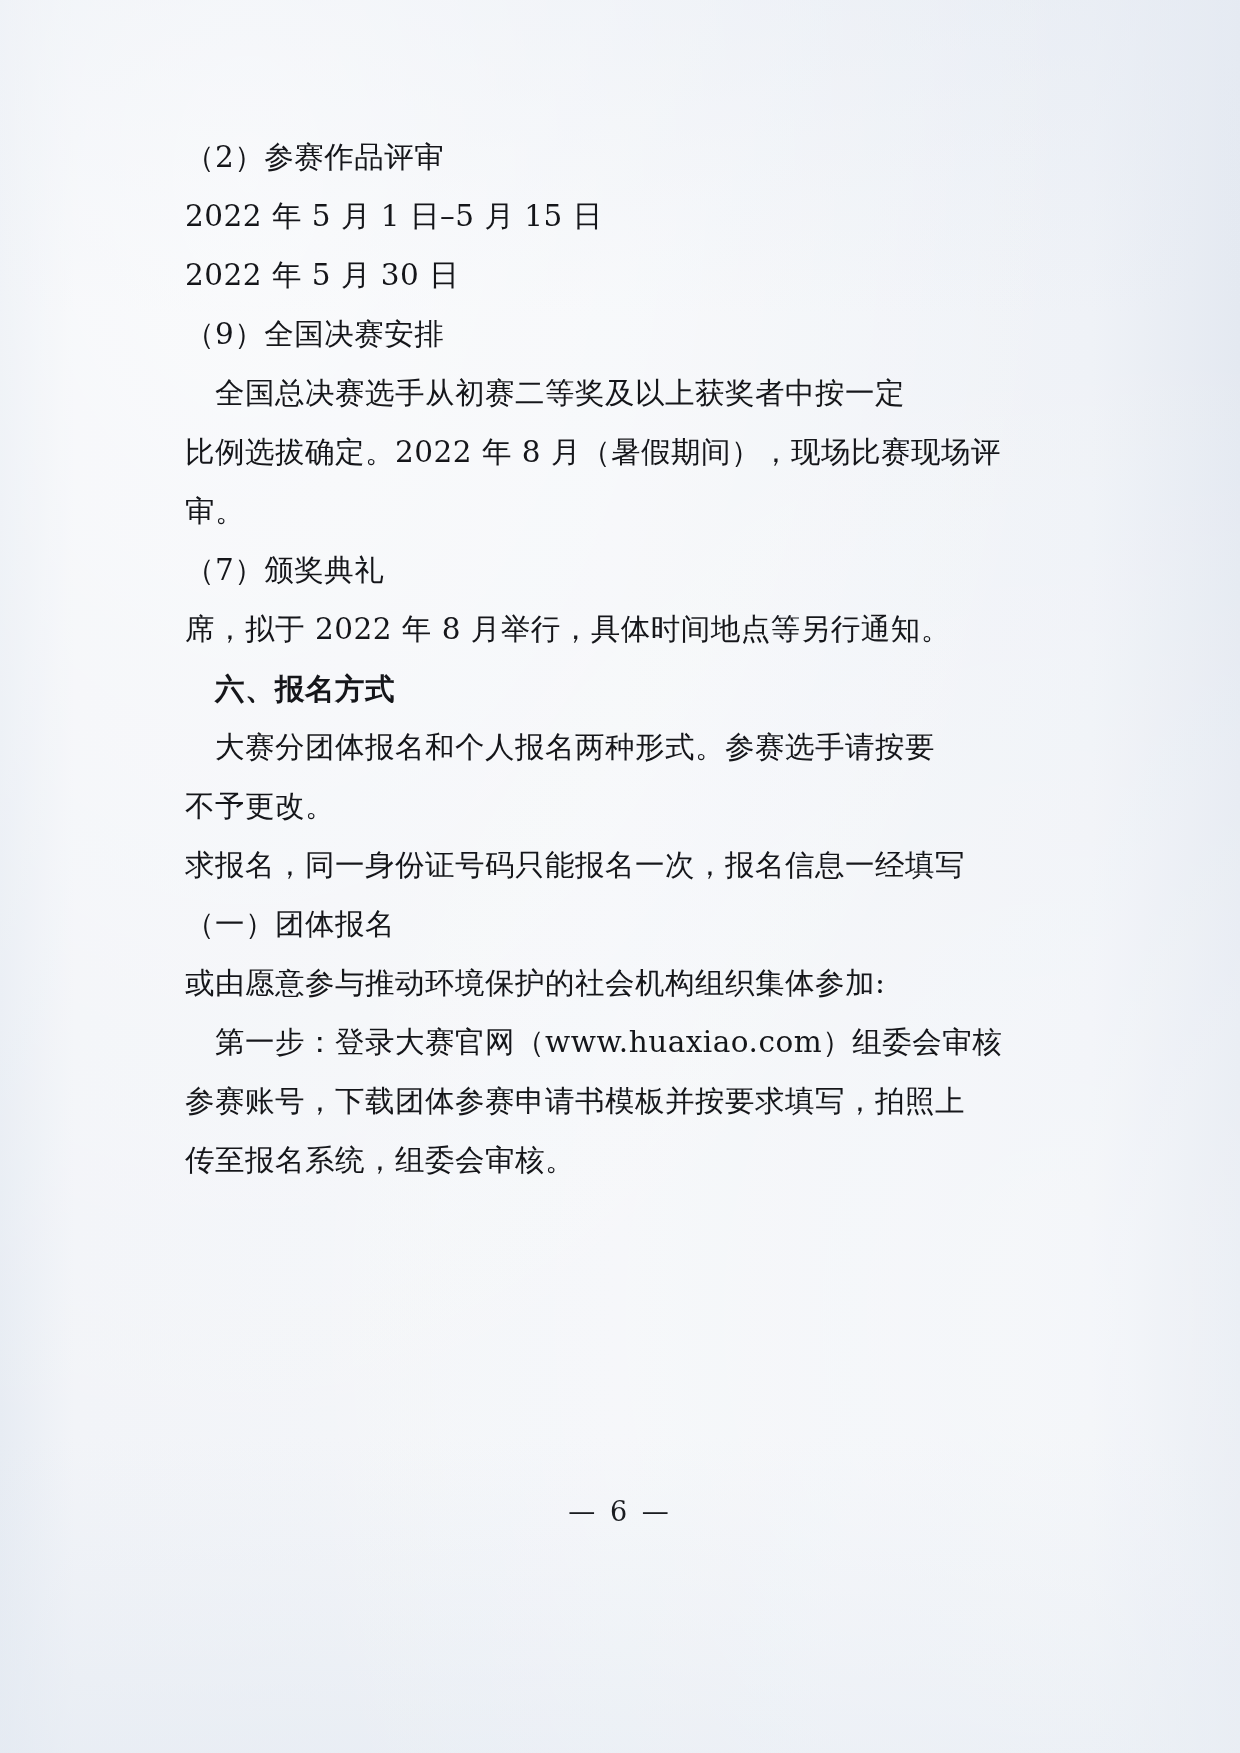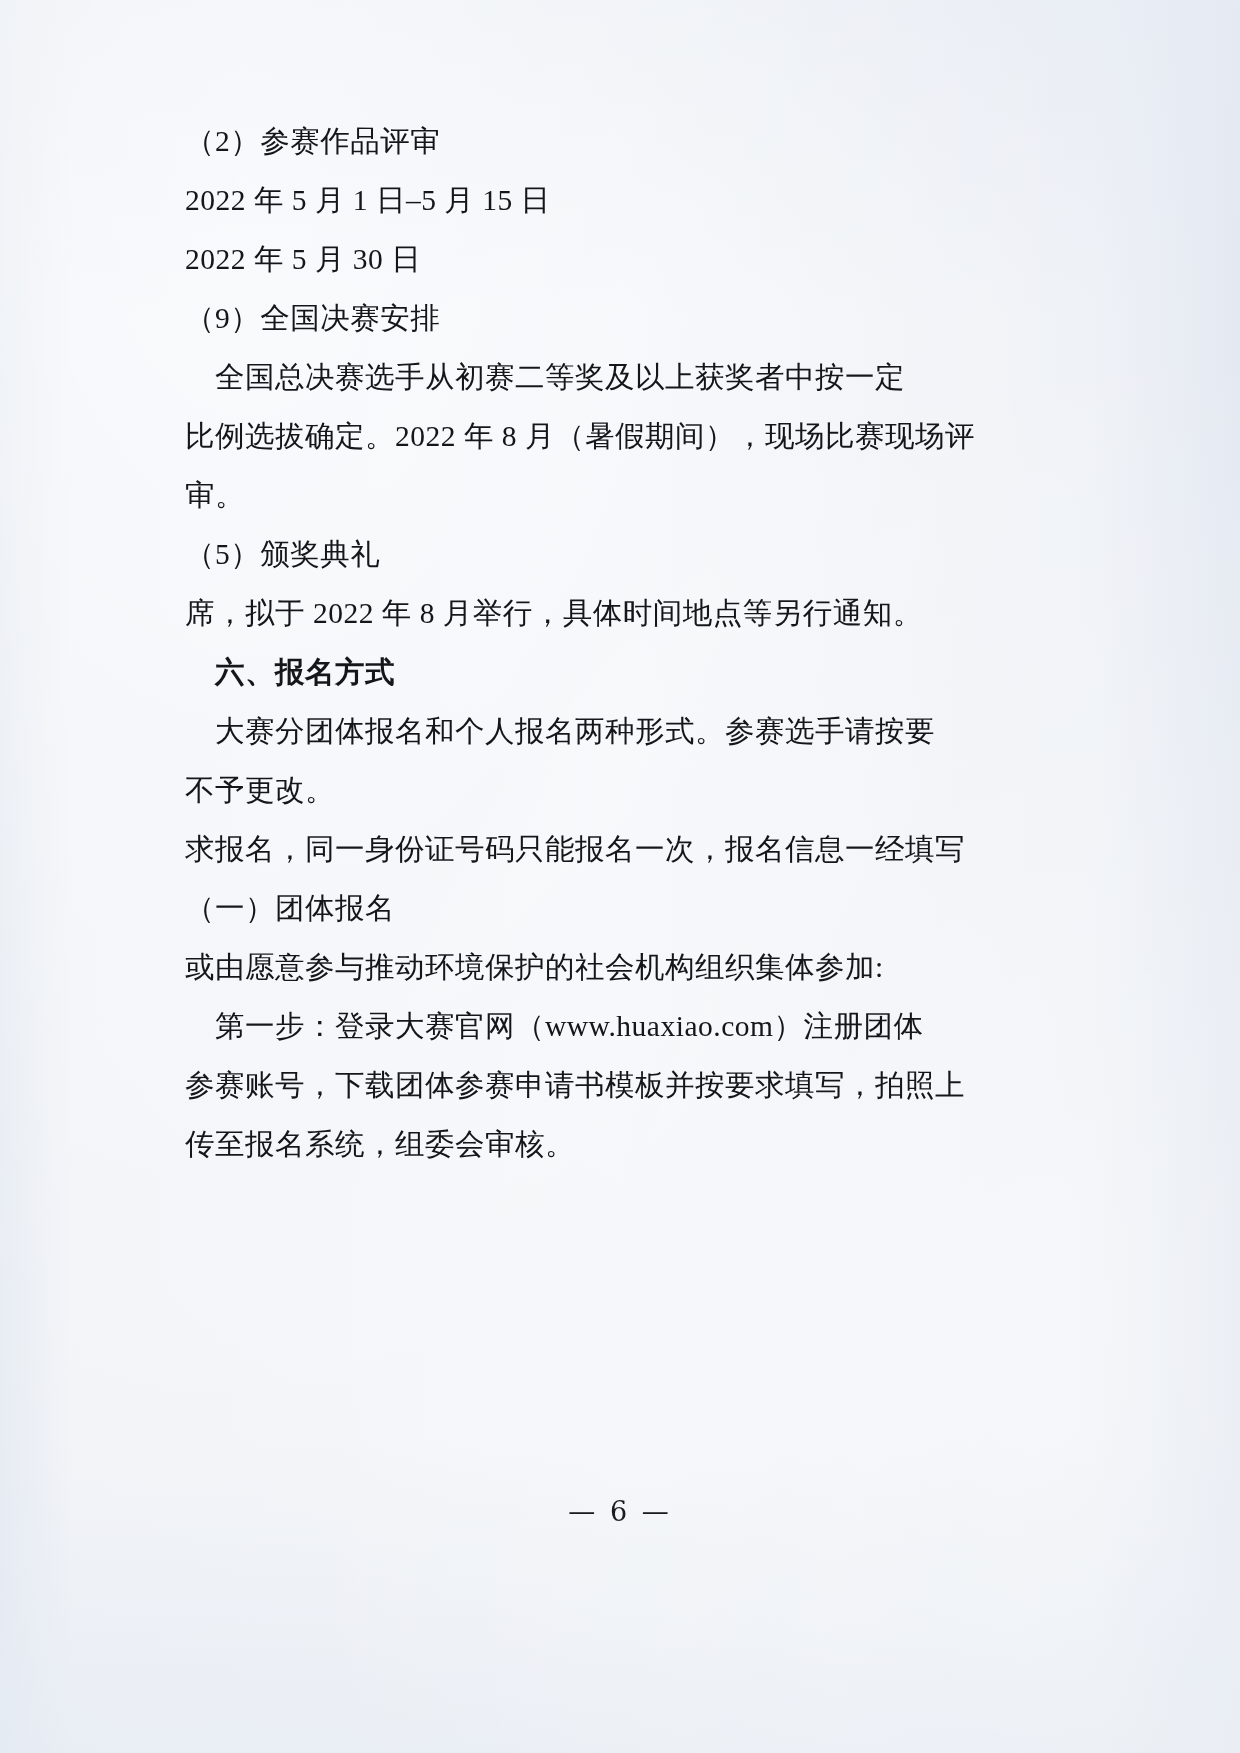--- a/index.html
+++ b/index.html
@@ -29,23 +29,22 @@
     inset: 0;
     background:
       radial-gradient(ellipse at 20% 10%, rgba(255,255,255,0.55) 0%, rgba(255,255,255,0) 60%),
       radial-gradient(ellipse at 85% 75%, rgba(255,255,255,0.35) 0%, rgba(255,255,255,0) 55%),
       linear-gradient(180deg, rgba(230,235,243,0.6) 0%, rgba(244,246,250,0) 18%, rgba(244,246,250,0) 82%, rgba(228,234,242,0.65) 100%);
     pointer-events: none;
   }
   .content {
     position: absolute;
     left: 185px;
-    top: 112px;
+    top: 128px;
     width: 860px;
-    font-family: Liberation Serif, serif;
   }
   p.line {
     margin: 0;
     color: #15161a;
     font-size: 29.5px;
     line-height: 59px;
     letter-spacing: 0.5px;
     text-align: justify;
     text-justify: inter-ideograph;
     white-space: pre-wrap;
@@ -72,28 +71,28 @@
 <div class="page">
 
   <div class="content">
     <p class="line">（2）参赛作品评审</p>
     <p class="line">2022 年 5 月 1 日–5 月 15 日</p>
     <p class="line">2022 年 5 月 30 日</p>
     <p class="line">（9）全国决赛安排</p>
     <p class="line">　全国总决赛选手从初赛二等奖及以上获奖者中按一定</p>
     <p class="line">比例选拔确定。2022 年 8 月（暑假期间），现场比赛现场评</p>
     <p class="line">审。</p>
-    <p class="line">（5）颁奖典礼</p>
+    <p class="line">（7）颁奖典礼</p>
     <p class="line">席，拟于 2022 年 8 月举行，具体时间地点等另行通知。</p>
     <p class="line heading">　六、报名方式</p>
     <p class="line">　大赛分团体报名和个人报名两种形式。参赛选手请按要</p>
     <p class="line">不予更改。</p>
     <p class="line">求报名，同一身份证号码只能报名一次，报名信息一经填写</p>
     <p class="line">（一）团体报名</p>
     <p class="line">或由愿意参与推动环境保护的社会机构组织集体参加:</p>
-    <p class="line">　第一步：登录大赛官网（www.huaxiao.com）注册团体</p>
+    <p class="line">　第一步：登录大赛官网（www.huaxiao.com）组委会审核</p>
     <p class="line">参赛账号，下载团体参赛申请书模板并按要求填写，拍照上</p>
     <p class="line">传至报名系统，组委会审核。</p>
   </div>
 
   <div class="footer">— 6 —</div>
 
 </div>
 
 </body></html>

